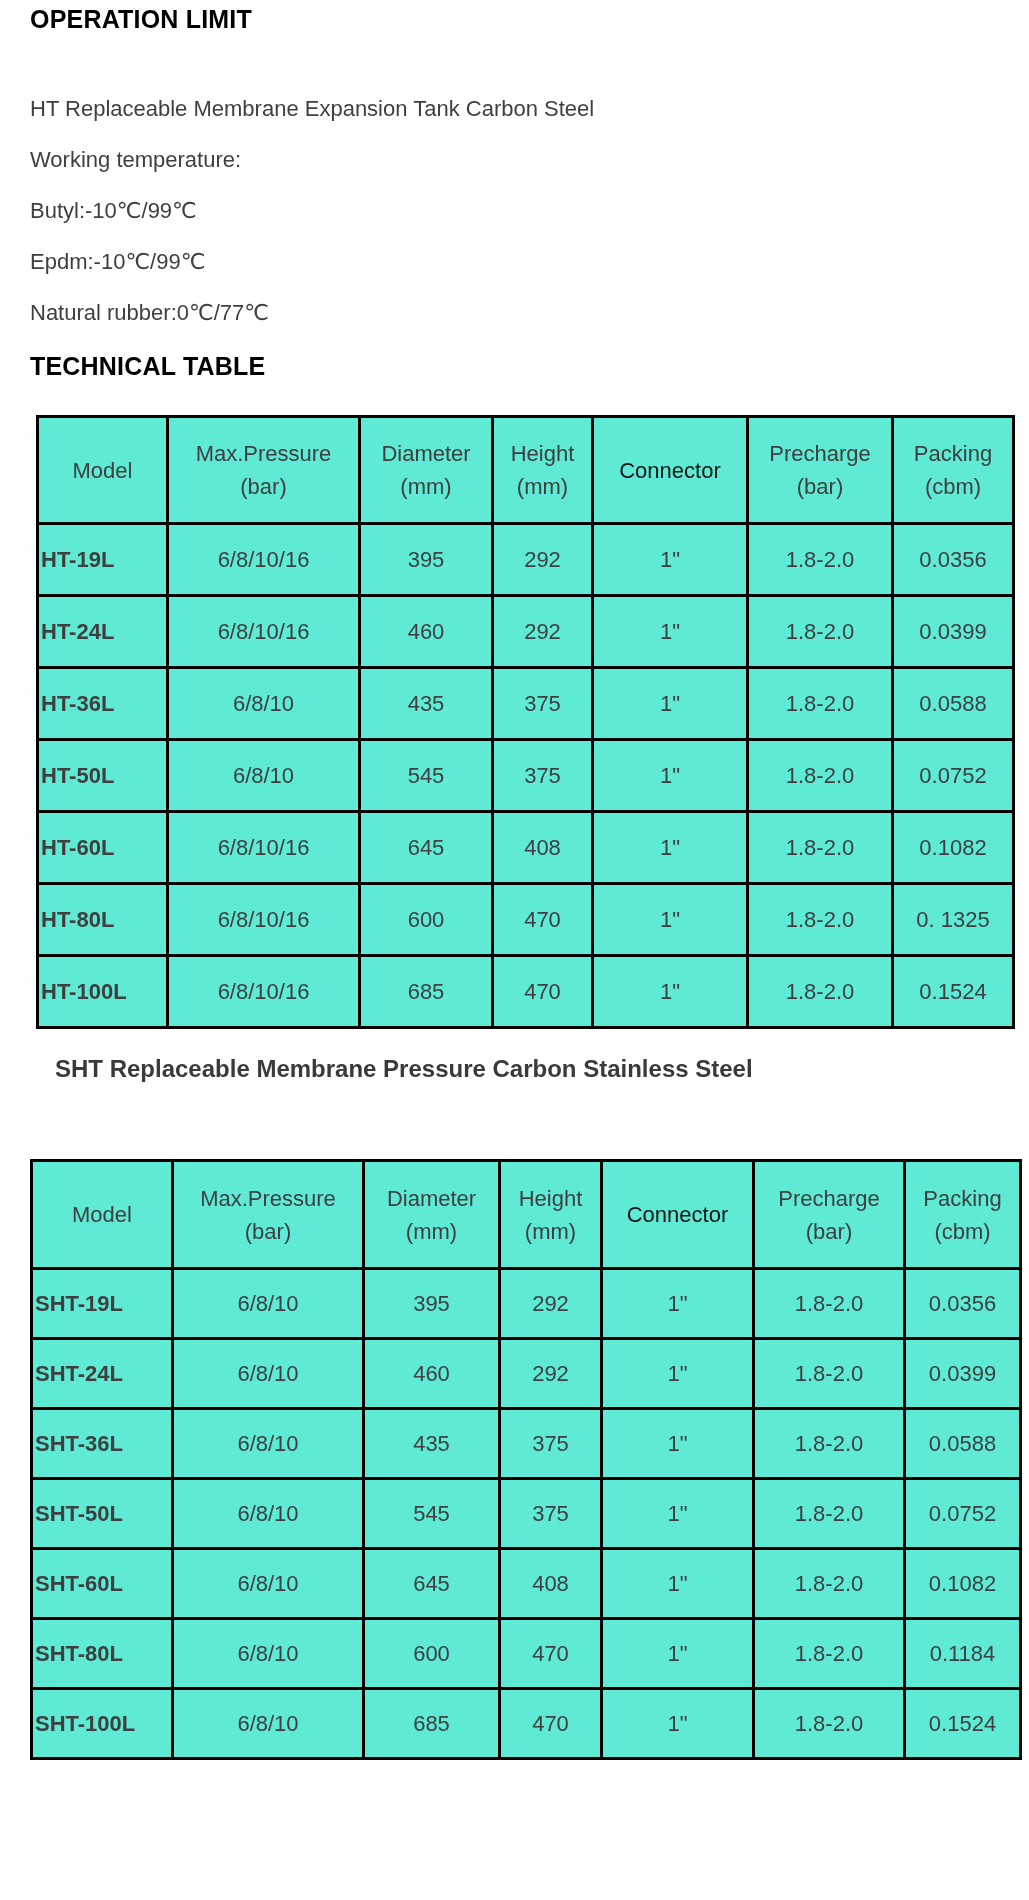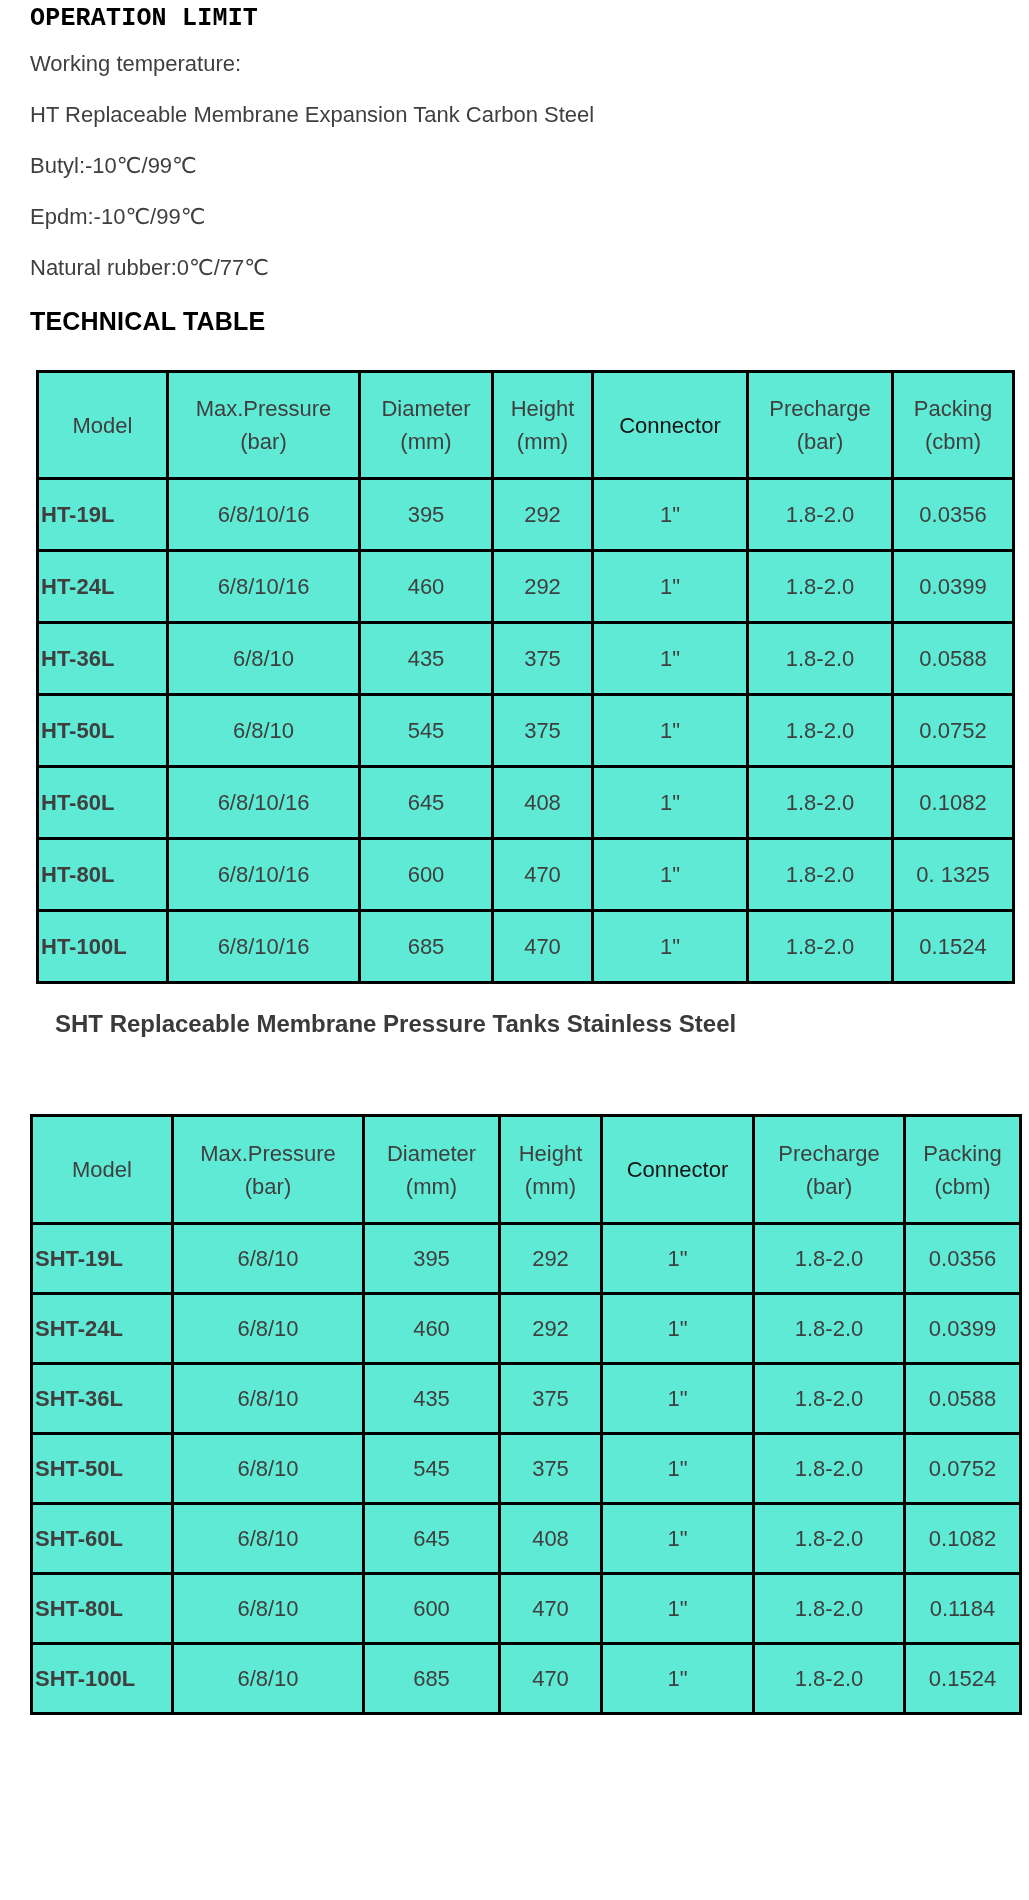--- a/index.html
+++ b/index.html
@@ -16,21 +16,21 @@
   .page {
     padding: 5px 0 0 30px;
   }
   .h-caps {
     font-size: 25px;
     line-height: 28px;
     font-weight: 700;
     color: #000000;
     letter-spacing: 0.2px;
   }
-  h1.h-caps { margin: 0 0 19px 0; font-family: Liberation Mono, monospace; }
+  h1.h-caps { margin: 0 0 64px 0; }
   h2.h-caps { margin: 22px 0 0 0; }
   p.body-line {
     font-size: 22px;
     line-height: 24px;
     color: #3f3f3f;
     margin: 0 0 27px 0;
   }
   h3.sht-heading {
     font-size: 24px;
     line-height: 26px;
@@ -78,23 +78,23 @@
     font-weight: bold;
   }
 </style>
 </head>
 <body>
 
 <div class="page">
 
   <h1 class="h-caps">OPERATION LIMIT</h1>
 
+  <p class="body-line">HT Replaceable Membrane Expansion Tank Carbon Steel</p>
+
   <p class="body-line">Working temperature:</p>
-
-  <p class="body-line">HT Replaceable Membrane Expansion Tank Carbon Steel</p>
 
   <p class="body-line">Butyl:-10℃/99℃</p>
 
   <p class="body-line">Epdm:-10℃/99℃</p>
 
   <p class="body-line">Natural rubber:0℃/77℃</p>
 
   <h2 class="h-caps">TECHNICAL TABLE</h2>
 
   <table class="spec-table ht-table">
@@ -197,21 +197,21 @@
           <td>6/8/10/16</td>
           <td>685</td>
           <td>470</td>
           <td>1"</td>
           <td>1.8-2.0</td>
           <td>0.1524</td>
         </tr>
       </tbody>
   </table>
 
-  <h3 class="sht-heading">SHT Replaceable Membrane Pressure Tanks Stainless Steel</h3>
+  <h3 class="sht-heading">SHT Replaceable Membrane Pressure Carbon Stainless Steel</h3>
 
   <table class="spec-table sht-table">
     <colgroup>
       <col style="width:141px">
       <col style="width:191px">
       <col style="width:136px">
       <col style="width:102px">
       <col style="width:152px">
       <col style="width:151px">
       <col style="width:116px">

